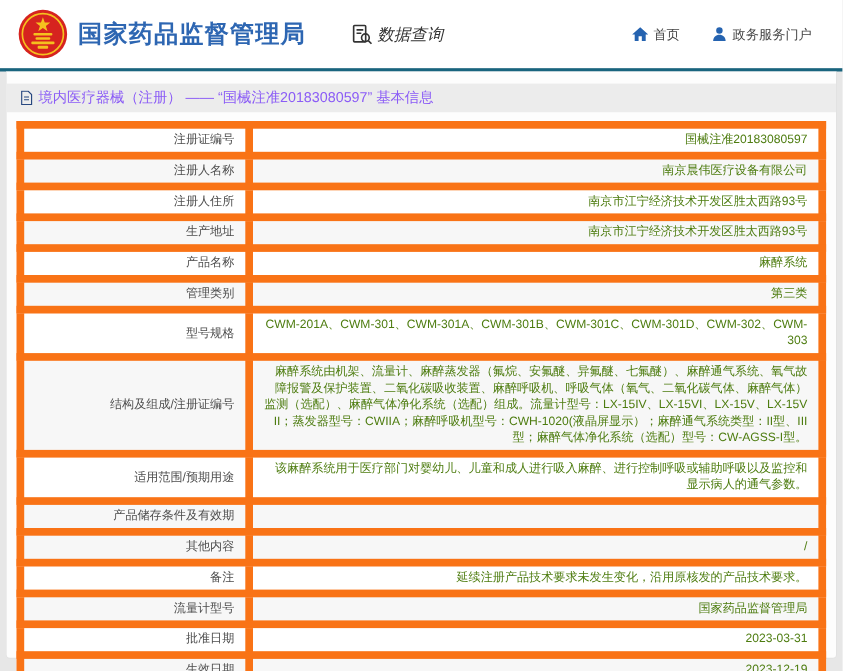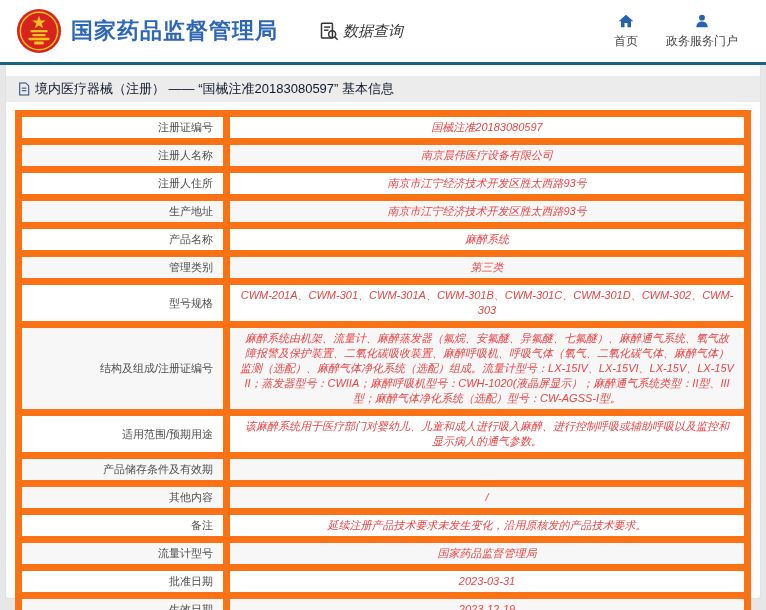--- a/index.html
+++ b/index.html
@@ -41,21 +41,21 @@
     font-size: 15px;
     color: #333;
     cursor: pointer;
     white-space: nowrap;
     font-style: italic;
   }
   .data-query svg { width: 21px; height: 21px; }
   .top-nav { margin-left: auto; display: flex; gap: 28px; padding-right: 8px; }
   .nav-item {
     display: flex;
-    flex-direction: column;
+    flex-direction: row;
     align-items: center;
     gap: 4px;
     font-size: 12px;
     color: #444;
     cursor: pointer;
     white-space: nowrap;
   }
   .nav-item svg { width: 16px; height: 16px; }
 
   .teal-divider { height: 3px; background: #19647e; }
@@ -71,21 +71,21 @@
     padding-top: 11px;
   }
   .breadcrumb {
     background: #ececec;
     height: 26px;
     display: flex;
     align-items: center;
     gap: 5px;
     padding: 0 12px;
     font-size: 13px;
-    color: #0f172a;
+    color: #8b5cf6;
   }
   .breadcrumb svg { width: 12px; height: 14px; flex: 0 0 auto; }
 
   .table-wrap { margin: 8px 9px 0; }
   table.info-table {
     width: 100%;
     border-collapse: collapse;
     background: #fff;
     table-layout: fixed;
   }
@@ -96,24 +96,23 @@
     padding: 3px 10px;
     vertical-align: middle;
   }
   .info-table td.label-cell {
     width: 208px;
     text-align: right;
     color: #4d4d4d;
     white-space: nowrap;
   }
   .info-table td.value-cell {
-    color: #ef4444;
+    color: #4d7c0f;
     word-break: break-all;
-    text-align: center;
-    font-style: italic;
+    text-align: right;
   }
   .info-table tr.stripe td { background: #f7f7f7; }
 </style>
 </head>
 <body>
 
 <div class="header">
   <div class="brand">
     <span class="emblem">
       <svg viewBox="0 0 48 48">

